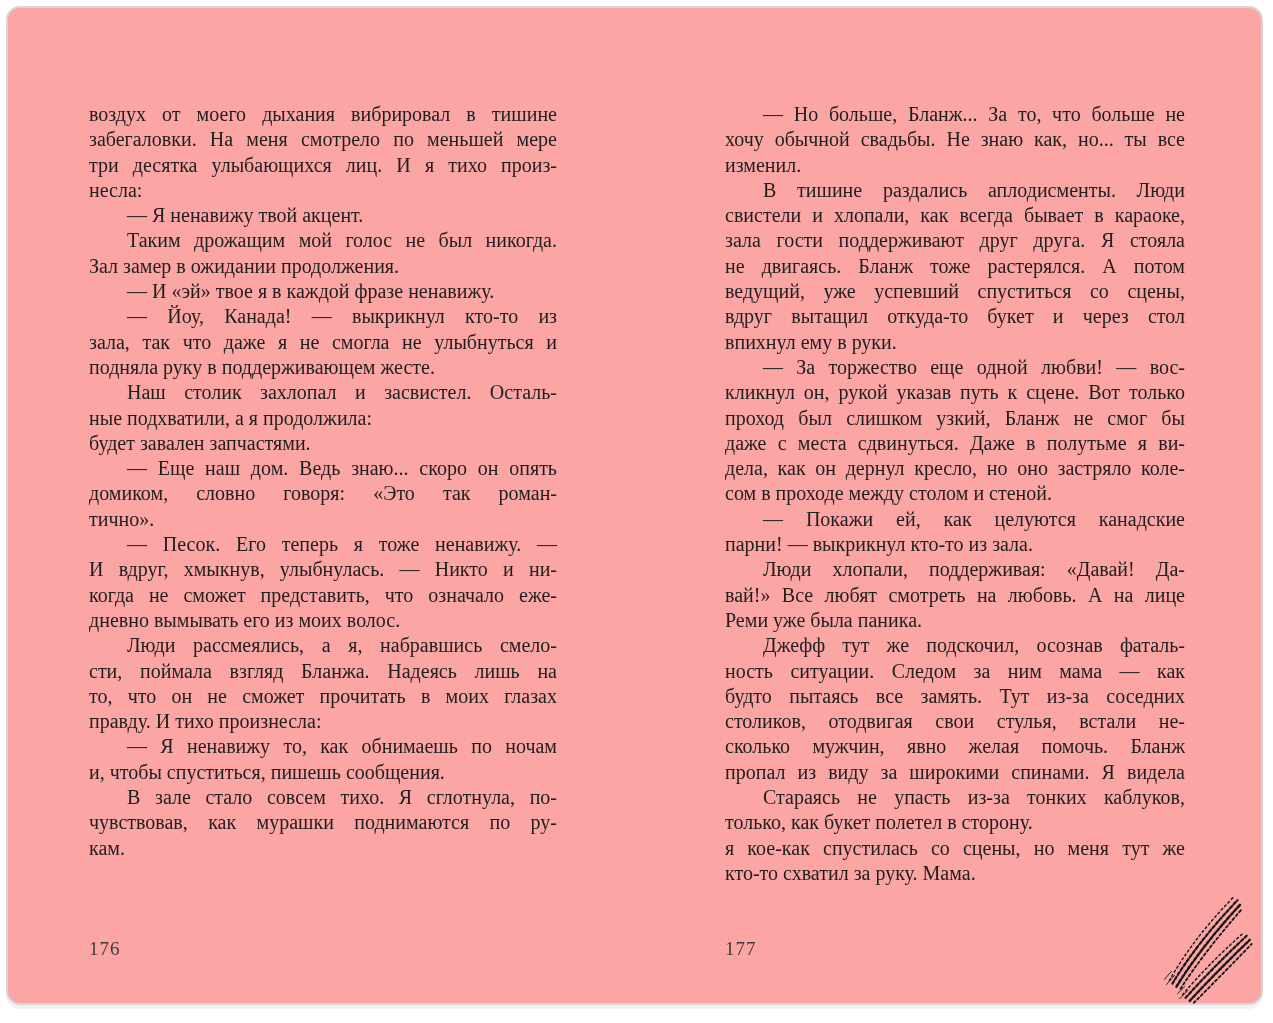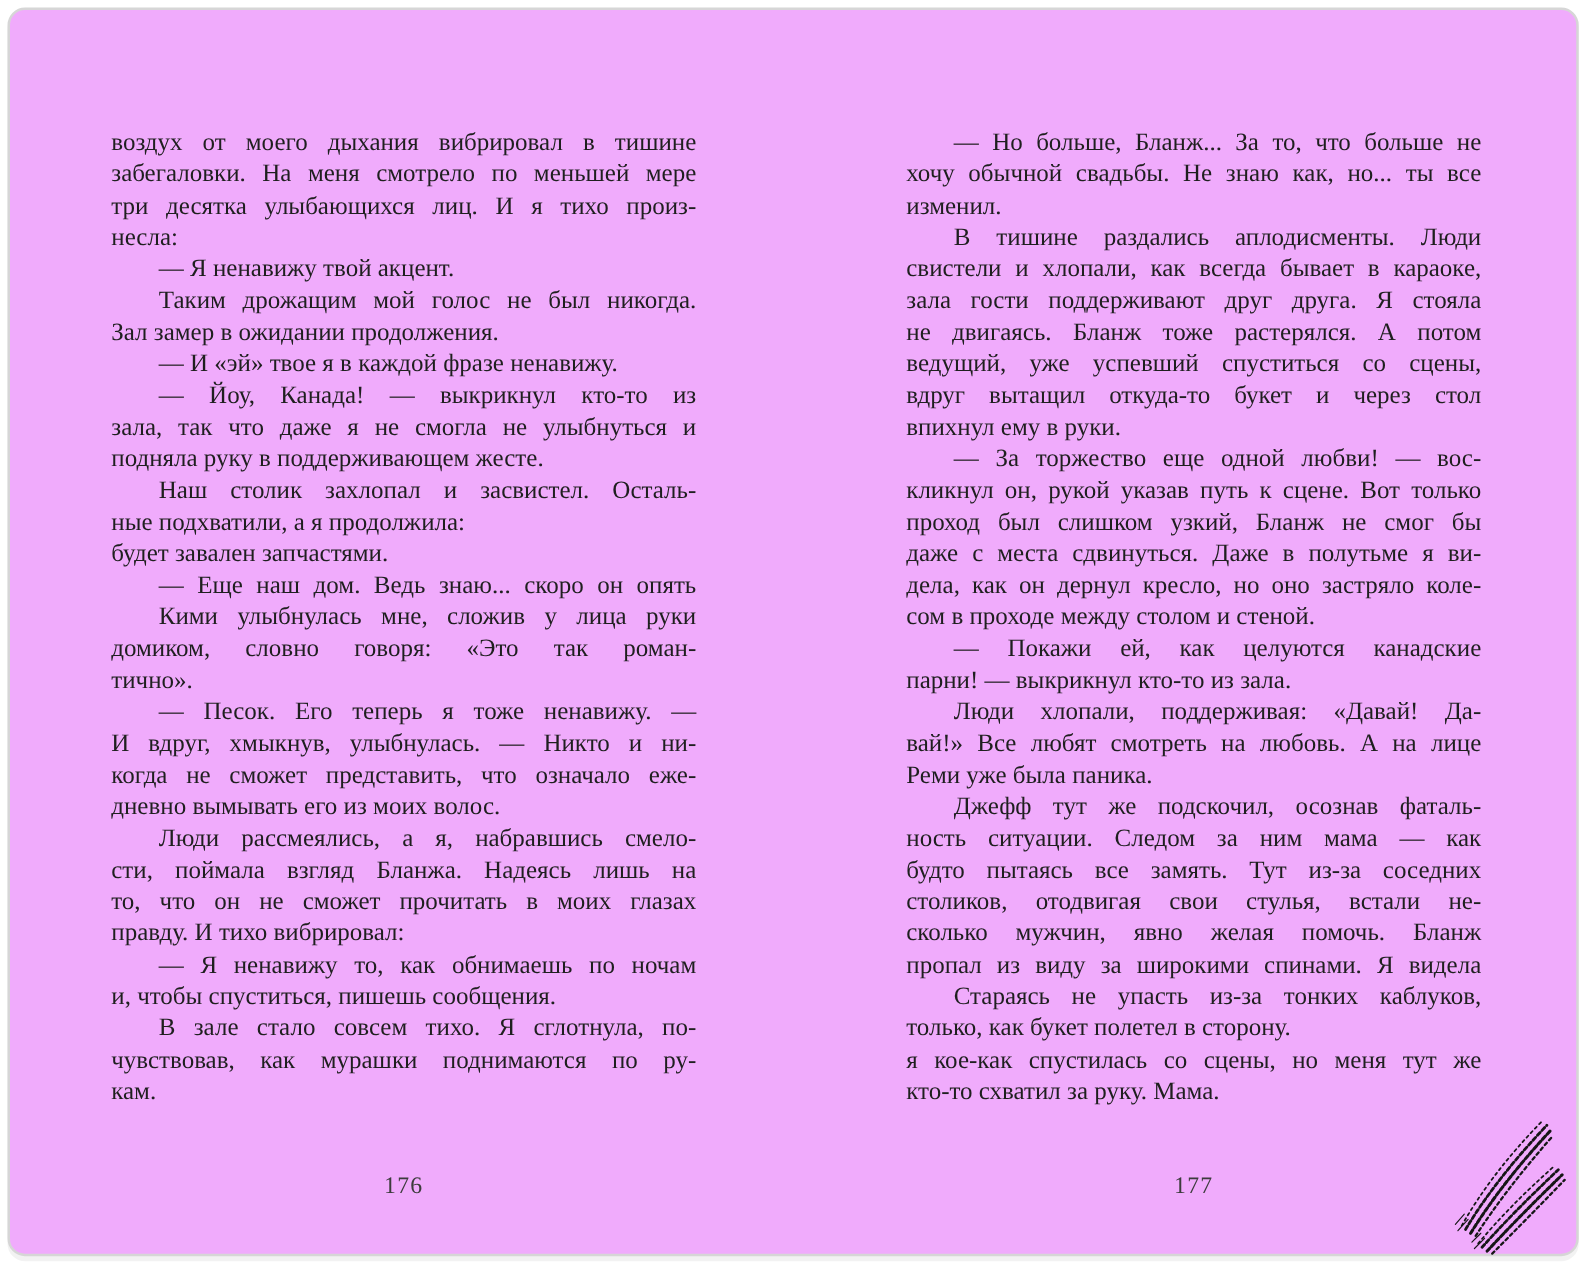--- a/index.html
+++ b/index.html
@@ -8,42 +8,41 @@
     width: 1273px;
     height: 1023px;
     background: #ffffff;
     font-family: "Liberation Serif", "DejaVu Serif", serif;
     overflow: hidden;
   }
   .card {
     position: absolute;
     left: 6px; top: 6px;
     width: 1257px; height: 999px;
-    background: #f0abfc;
+    background: #fca5a5;
     border: 2px solid #d6d6d6;
     border-radius: 14px;
     box-shadow: 0 4px 0 rgba(0,0,0,0.05);
     box-sizing: border-box;
   }
   .col {
     position: absolute;
     top: 94px;
     font-size: 20px;
     line-height: 25.3px;
     color: #1f1f1f;
   }
   .col-left  { left: 81px;  width: 468px; }
   .col-right { left: 717px; width: 460px; }
   .line { text-align: justify; text-align-last: justify; white-space: normal; }
   .line.last { text-align-last: left; }
   .line.indent { text-indent: 38px; }
   .pagenum {
     position: absolute;
     top: 930px;
-    text-align: center;
     font-size: 19px;
     letter-spacing: 1px;
     color: #3c3c3c;
   }
   .pn-left  { left: 81px;  width: 468px; }
   .pn-right { left: 717px; width: 460px; }
   .flourish {
     position: absolute;
     left: 1148px;
     top: 878px;
@@ -66,31 +65,30 @@
         <div class="line indent">Таким дрожащим мой голос не был никогда.</div>
         <div class="line last">Зал замер в ожидании продолжения.</div>
         <div class="line last indent">— И «эй» твое я в каждой фразе ненавижу.</div>
         <div class="line indent">— Йоу, Канада! — выкрикнул кто-то из</div>
         <div class="line">зала, так что даже я не смогла не улыбнуться и</div>
         <div class="line last">подняла руку в поддерживающем жесте.</div>
         <div class="line indent">Наш столик захлопал и засвистел. Осталь-</div>
         <div class="line last">ные подхватили, а я продолжила:</div>
         <div class="line last">будет завален запчастями.</div>
         <div class="line indent">— Еще наш дом. Ведь знаю... скоро он опять</div>
-        <div class="line indent">Кими улыбнулась мне, сложив у лица руки</div>
         <div class="line">домиком, словно говоря: «Это так роман-</div>
         <div class="line last">тично».</div>
         <div class="line indent">— Песок. Его теперь я тоже ненавижу. —</div>
         <div class="line">И вдруг, хмыкнув, улыбнулась. — Никто и ни-</div>
         <div class="line">когда не сможет представить, что означало еже-</div>
         <div class="line last">дневно вымывать его из моих волос.</div>
         <div class="line indent">Люди рассмеялись, а я, набравшись смело-</div>
         <div class="line">сти, поймала взгляд Бланжа. Надеясь лишь на</div>
         <div class="line">то, что он не сможет прочитать в моих глазах</div>
-        <div class="line last">правду. И тихо вибрировал:</div>
+        <div class="line last">правду. И тихо произнесла:</div>
         <div class="line indent">— Я ненавижу то, как обнимаешь по ночам</div>
         <div class="line last">и, чтобы спуститься, пишешь сообщения.</div>
         <div class="line indent">В зале стало совсем тихо. Я сглотнула, по-</div>
         <div class="line">чувствовав, как мурашки поднимаются по ру-</div>
         <div class="line last">кам.</div>
       </div>
 
     <div class="col col-right">
         <div class="line indent">— Но больше, Бланж... За то, что больше не</div>
         <div class="line">хочу обычной свадьбы. Не знаю как, но... ты все</div>

